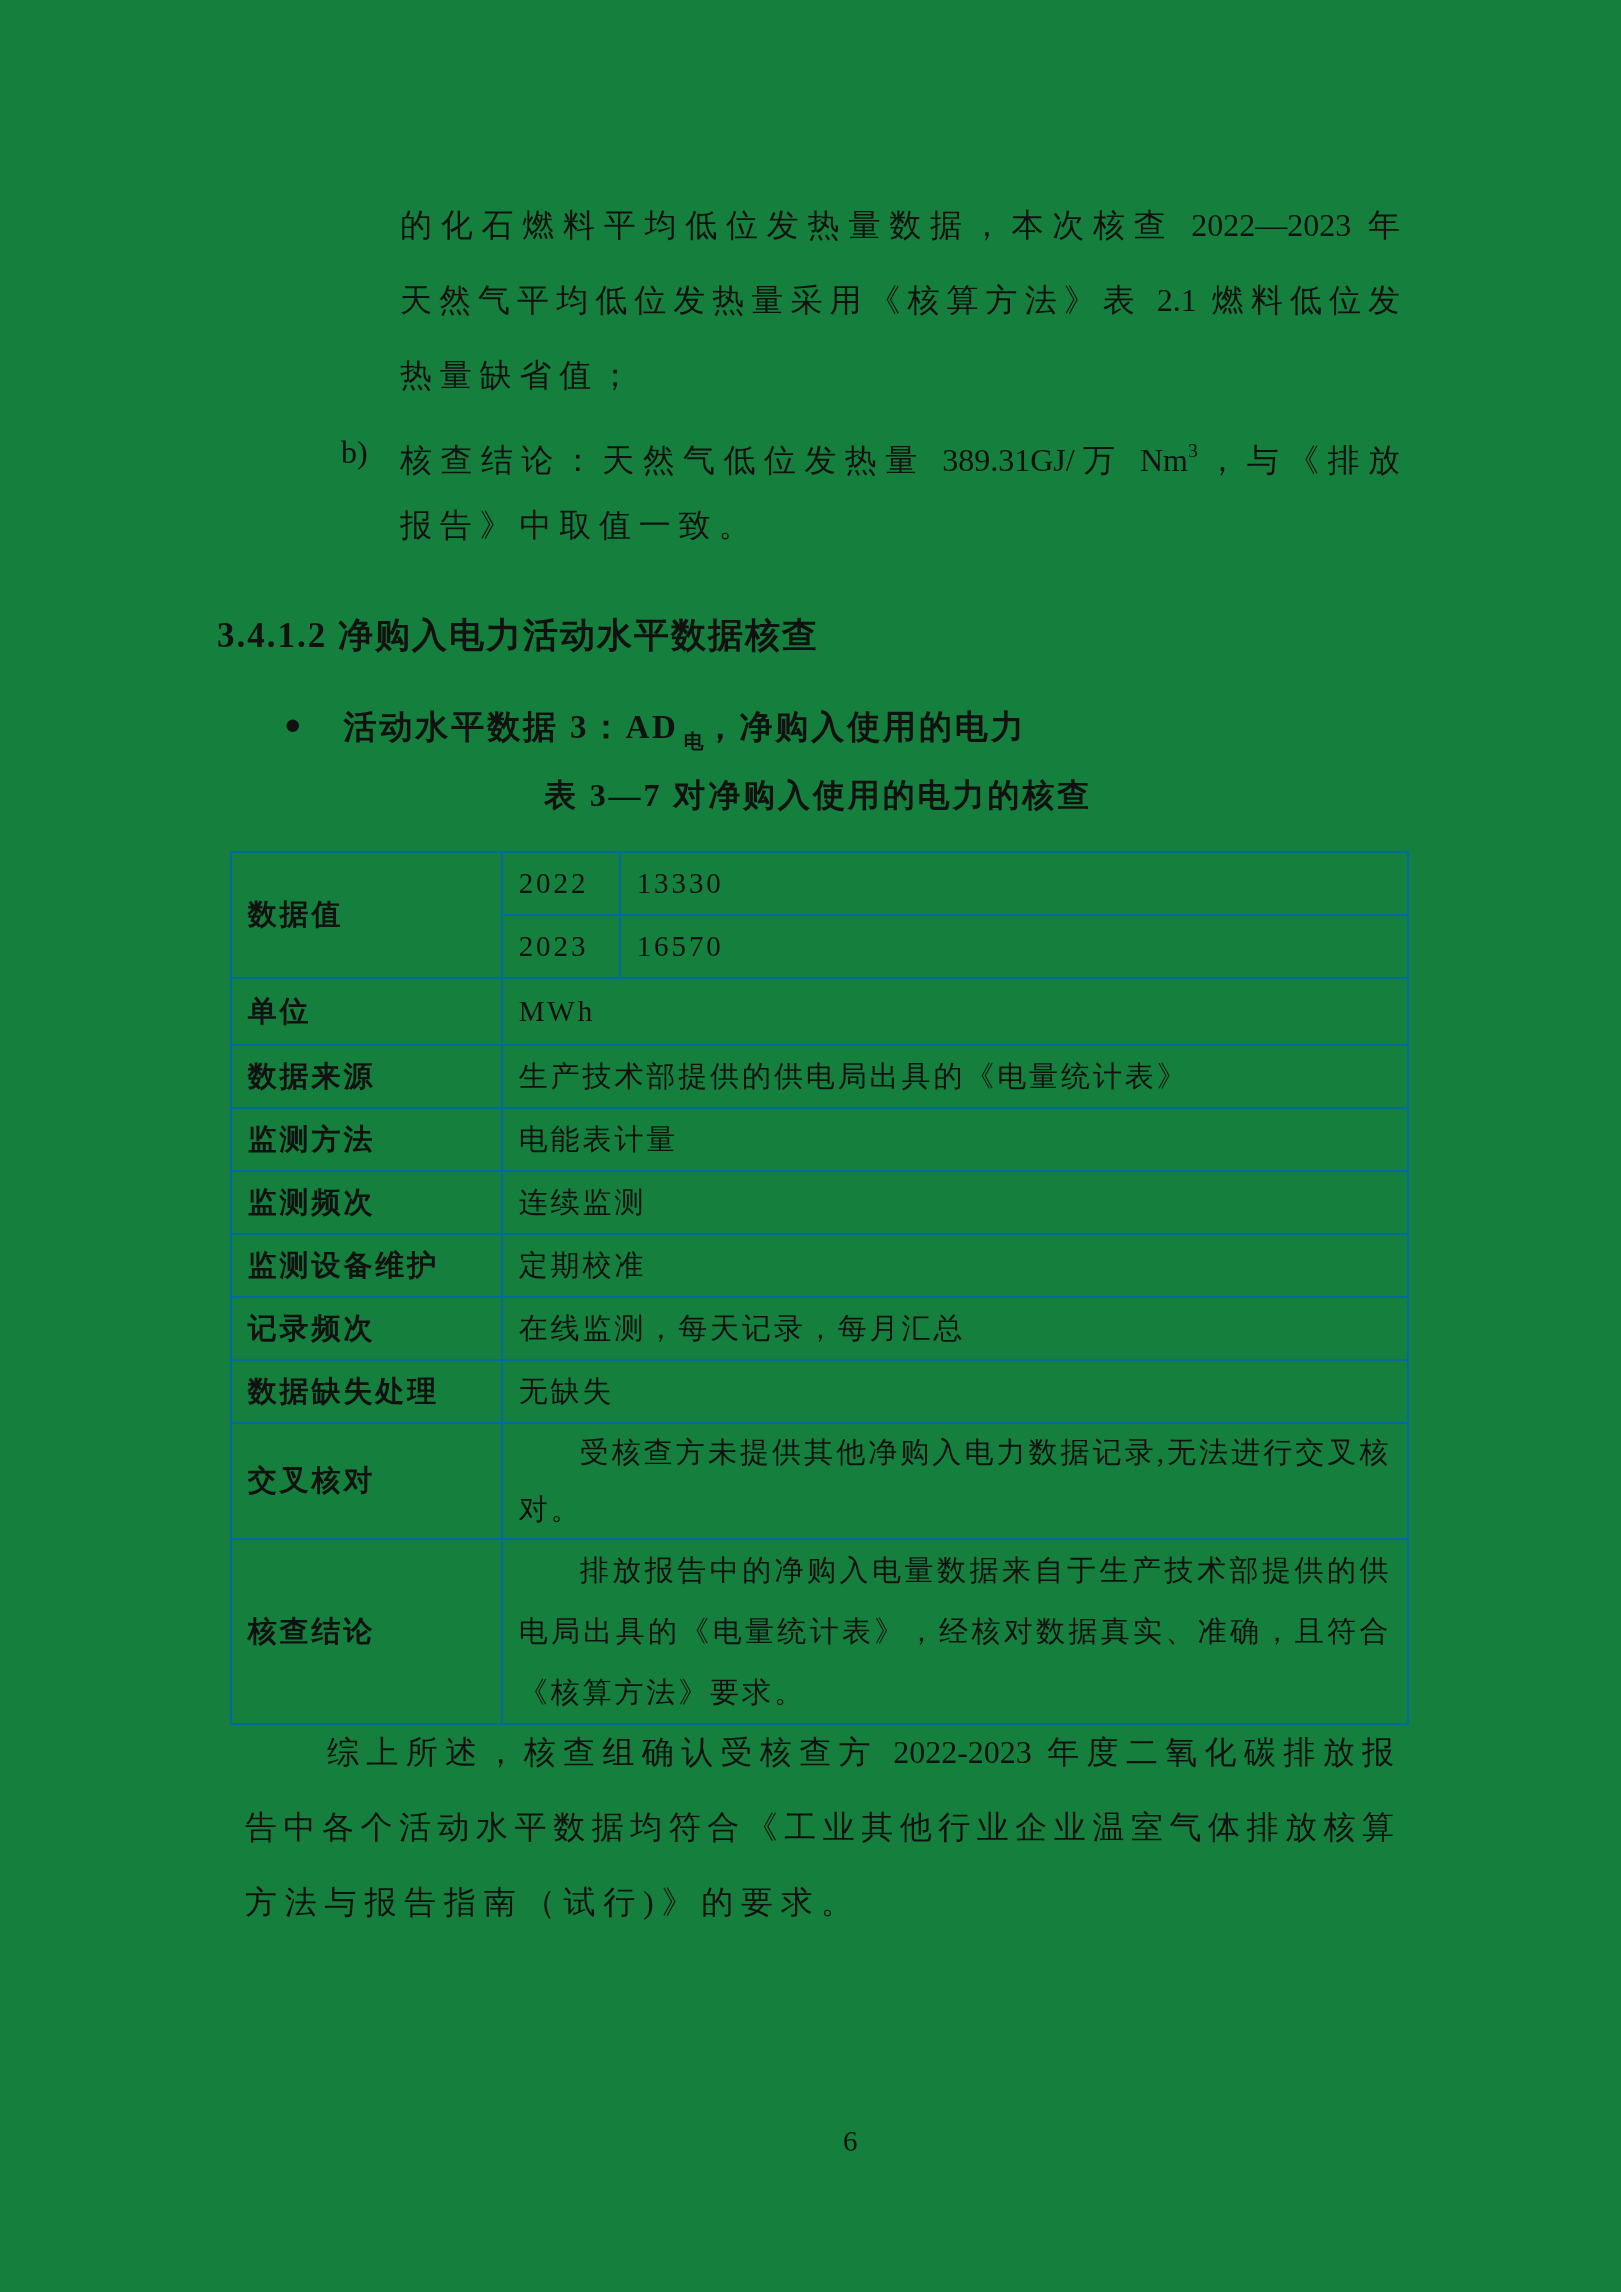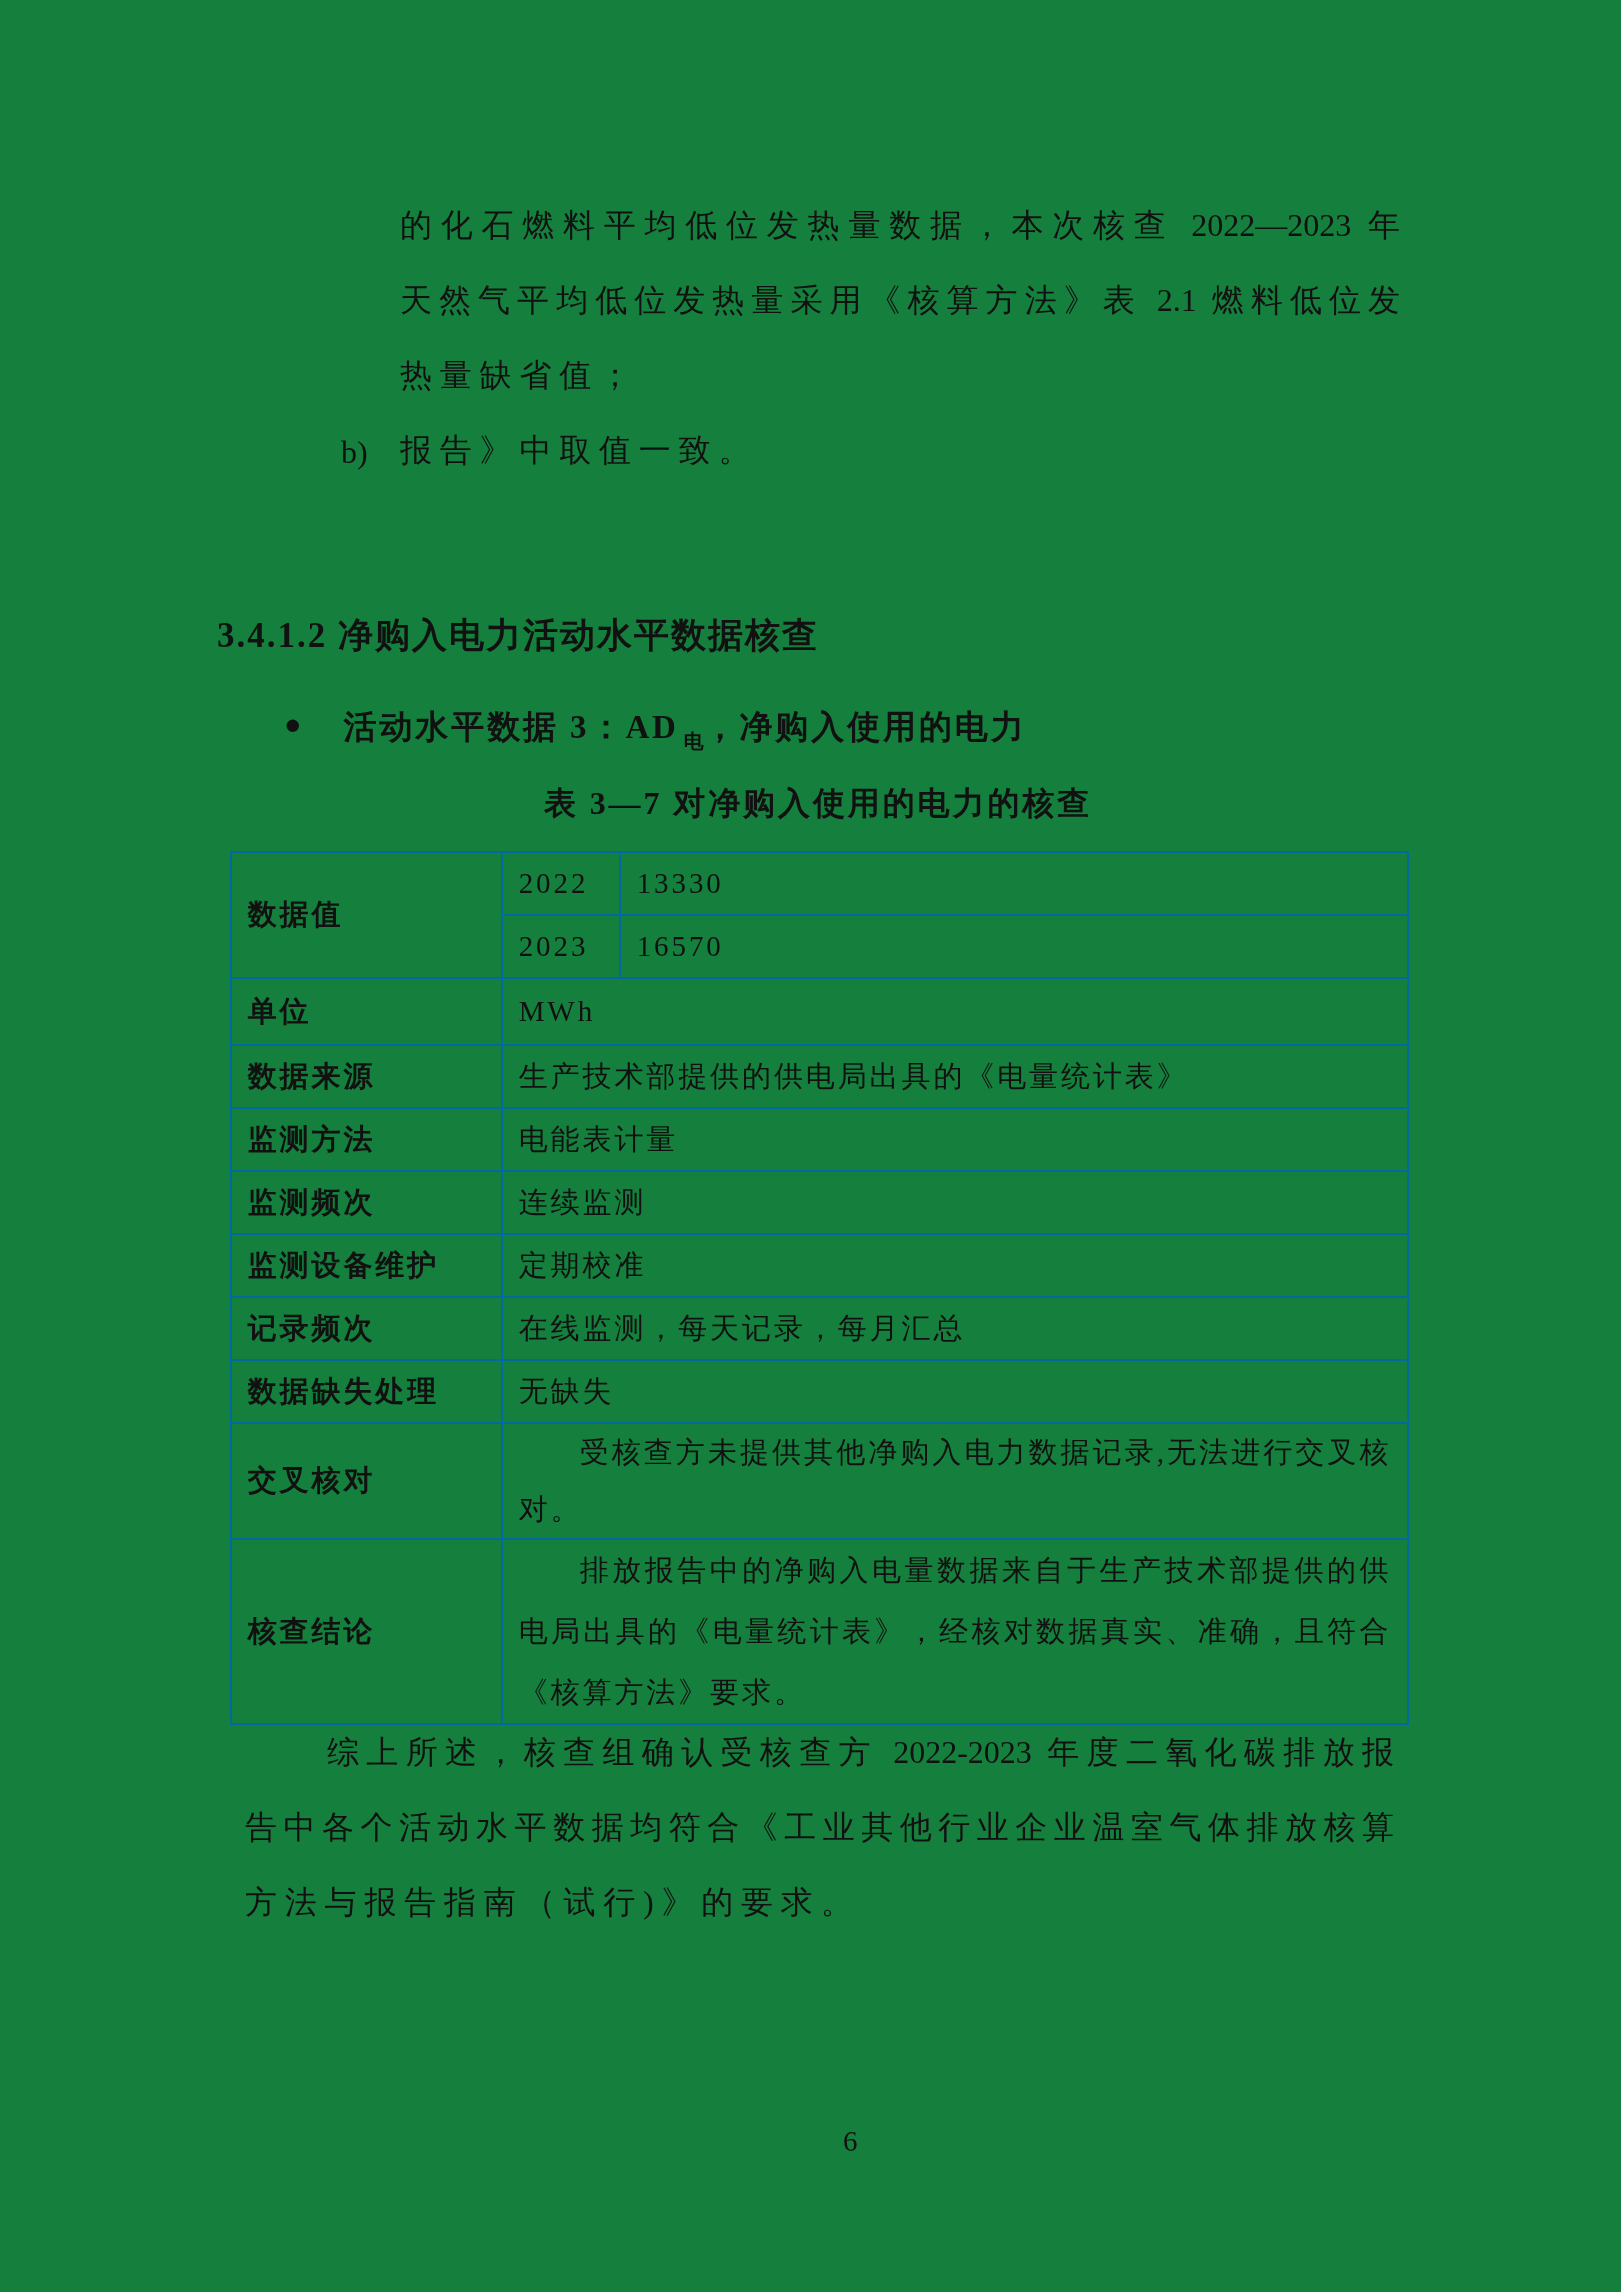--- a/index.html
+++ b/index.html
@@ -23,21 +23,21 @@
   .section-heading {
     position:absolute; left:209px; top:598px;
     font-size:35px; font-weight:bold; letter-spacing:2px;
     line-height:59px; margin:8px;
   }
   .bullet-line { position:absolute; left:284px; top:692px; line-height:65px; white-space:nowrap; }
   .bullet-glyph { font-size:29px; vertical-align:3.9px; }
   .bullet-text { font-size:33px; font-weight:bold; letter-spacing:2.9px; margin-left:42px; }
   .table-caption {
     position:absolute; left:230px; top:774px; width:1176px;
-    text-align:center; font-size:32px; font-weight:bold; letter-spacing:2.9px;margin-top:8px;
+    text-align:center; font-size:32px; font-weight:bold; letter-spacing:2.9px;
   }
   
   table.verify {
     position:absolute; left:230px; top:851px;
     width:1176px; border-collapse:collapse; table-layout:fixed;
     font-size:29px; color:#111111;
   }
   table.verify td {
     border:2px solid #0369a1;
     vertical-align:middle;
@@ -60,20 +60,21 @@
 </style>
 </head>
 <body>
 
 <div class="page">
 
   <div class="textblock" style="left:400px; top:188px; width:1000px;">
     <div class="tline stretch">的化石燃料平均低位发热量数据，本次核查 2022—2023 年</div>
     <div class="tline stretch">天然气平均低位发热量采用《核算方法》表 2.1 燃料低位发</div>
     <div class="tline loose">热量缺省值；</div>
+    <div class="tline stretch"><span>核查结论：天然气低位发热量 389.31GJ/万 Nm</span><sup class="s">3</sup><span>，与《排放</span></div>
     <div class="tline loose">报告》中取值一致。</div>
   </div>
   <div class="b-marker" style="left:341px; top:415px;">b)</div>
 
   <h3 class="section-heading">3.4.1.2 净购入电力活动水平数据核查</h3>
 
   <div class="bullet-line">
     <span class="bullet-glyph">●</span><span class="bullet-text"><span>活动水平数据 3：AD</span><sub class="s">电</sub><span>，净购入使用的电力</span></span>
   </div>
 

